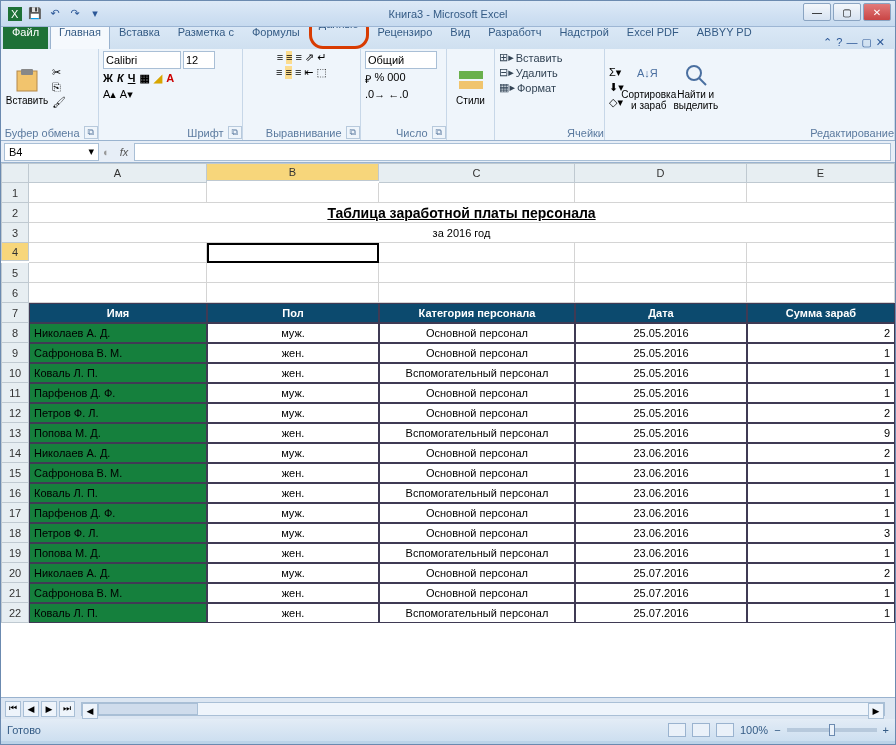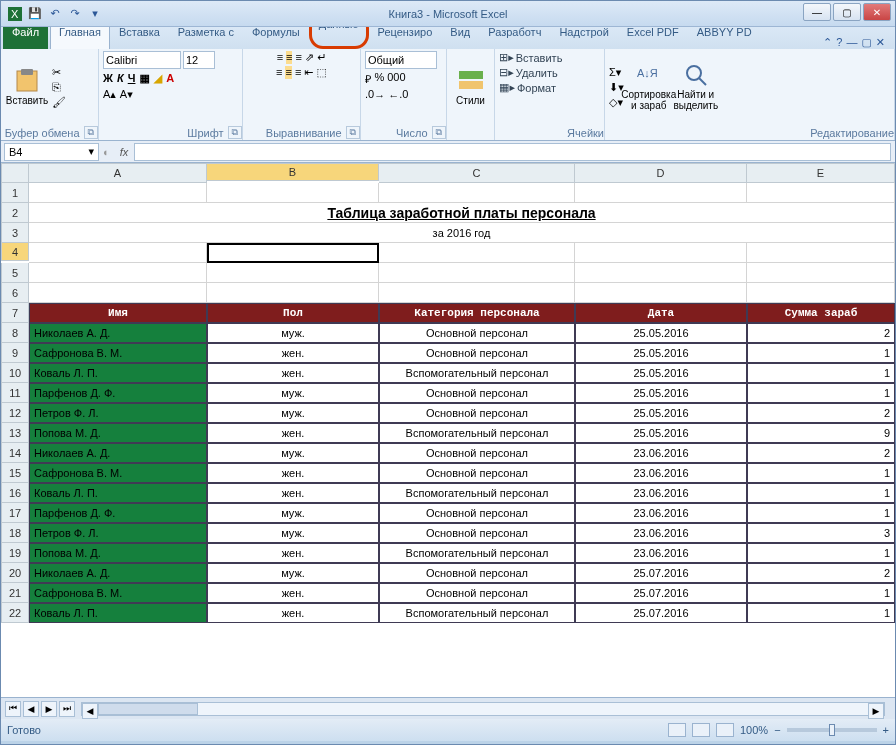--- a/index.html
+++ b/index.html
@@ -36,21 +36,21 @@
   .colheads{display:flex;height:20px;}
   .corner{width:28px;background:#e7eef2;border:1px solid #bfc9d1;}
   .ch{background:#e7eef2;border:1px solid #bfc9d1;border-left:none;display:flex;align-items:center;justify-content:center;color:#333;}
   .gridrows{flex:1;overflow:hidden;}
   .gr{display:flex;height:20px;}
   .rh{width:28px;background:#e7eef2;border:1px solid #bfc9d1;border-top:none;display:flex;align-items:center;justify-content:center;color:#333;}
   .cell{border-right:1px solid #d4d4d4;border-bottom:1px solid #d4d4d4;display:flex;align-items:center;padding:0 4px;overflow:hidden;white-space:nowrap;}
   .wA{width:178px;} .wB{width:172px;} .wC{width:196px;} .wD{width:172px;} .wE{width:148px;}
   .title-cell{font-weight:bold;font-size:14px;justify-content:center;text-decoration:underline;}
   .sub-cell{justify-content:center;}
-  .th{background:#7f1d1d;color:#fff;font-weight:bold;justify-content:center;border:1px solid #3f3a54;font-family:Liberation Mono, monospace;}
+  .th{background:#0c4a6e;color:#fff;font-weight:bold;justify-content:center;border:1px solid #3f3a54;}
   .namecell{background:#15803d;border:1px solid #3f3a54;}
   .datacell{justify-content:center;border:1px solid #3f3a54;}
   .lastcell{justify-content:flex-end;border:1px solid #3f3a54;}
   .sel-cell{border:2px solid #000!important;}
   .rh.sel,.ch.sel{background:#f7d67b;}
   .sheet-tabs{height:22px;background:#dce6f2;border-top:1px solid #9ab3cf;display:flex;align-items:center;padding:0 4px;}
   .navbtns{display:flex;gap:2px;}
   .navbtn{width:16px;height:16px;border:1px solid #a9bfd6;background:#eef4fb;display:flex;align-items:center;justify-content:center;font-size:9px;}
   .stab{padding:2px 10px;background:#eef4fb;border:1px solid #a9bfd6;border-bottom:none;font-size:10px;margin-left:1px;}
   .stab.active{background:#fff;font-weight:bold;}

